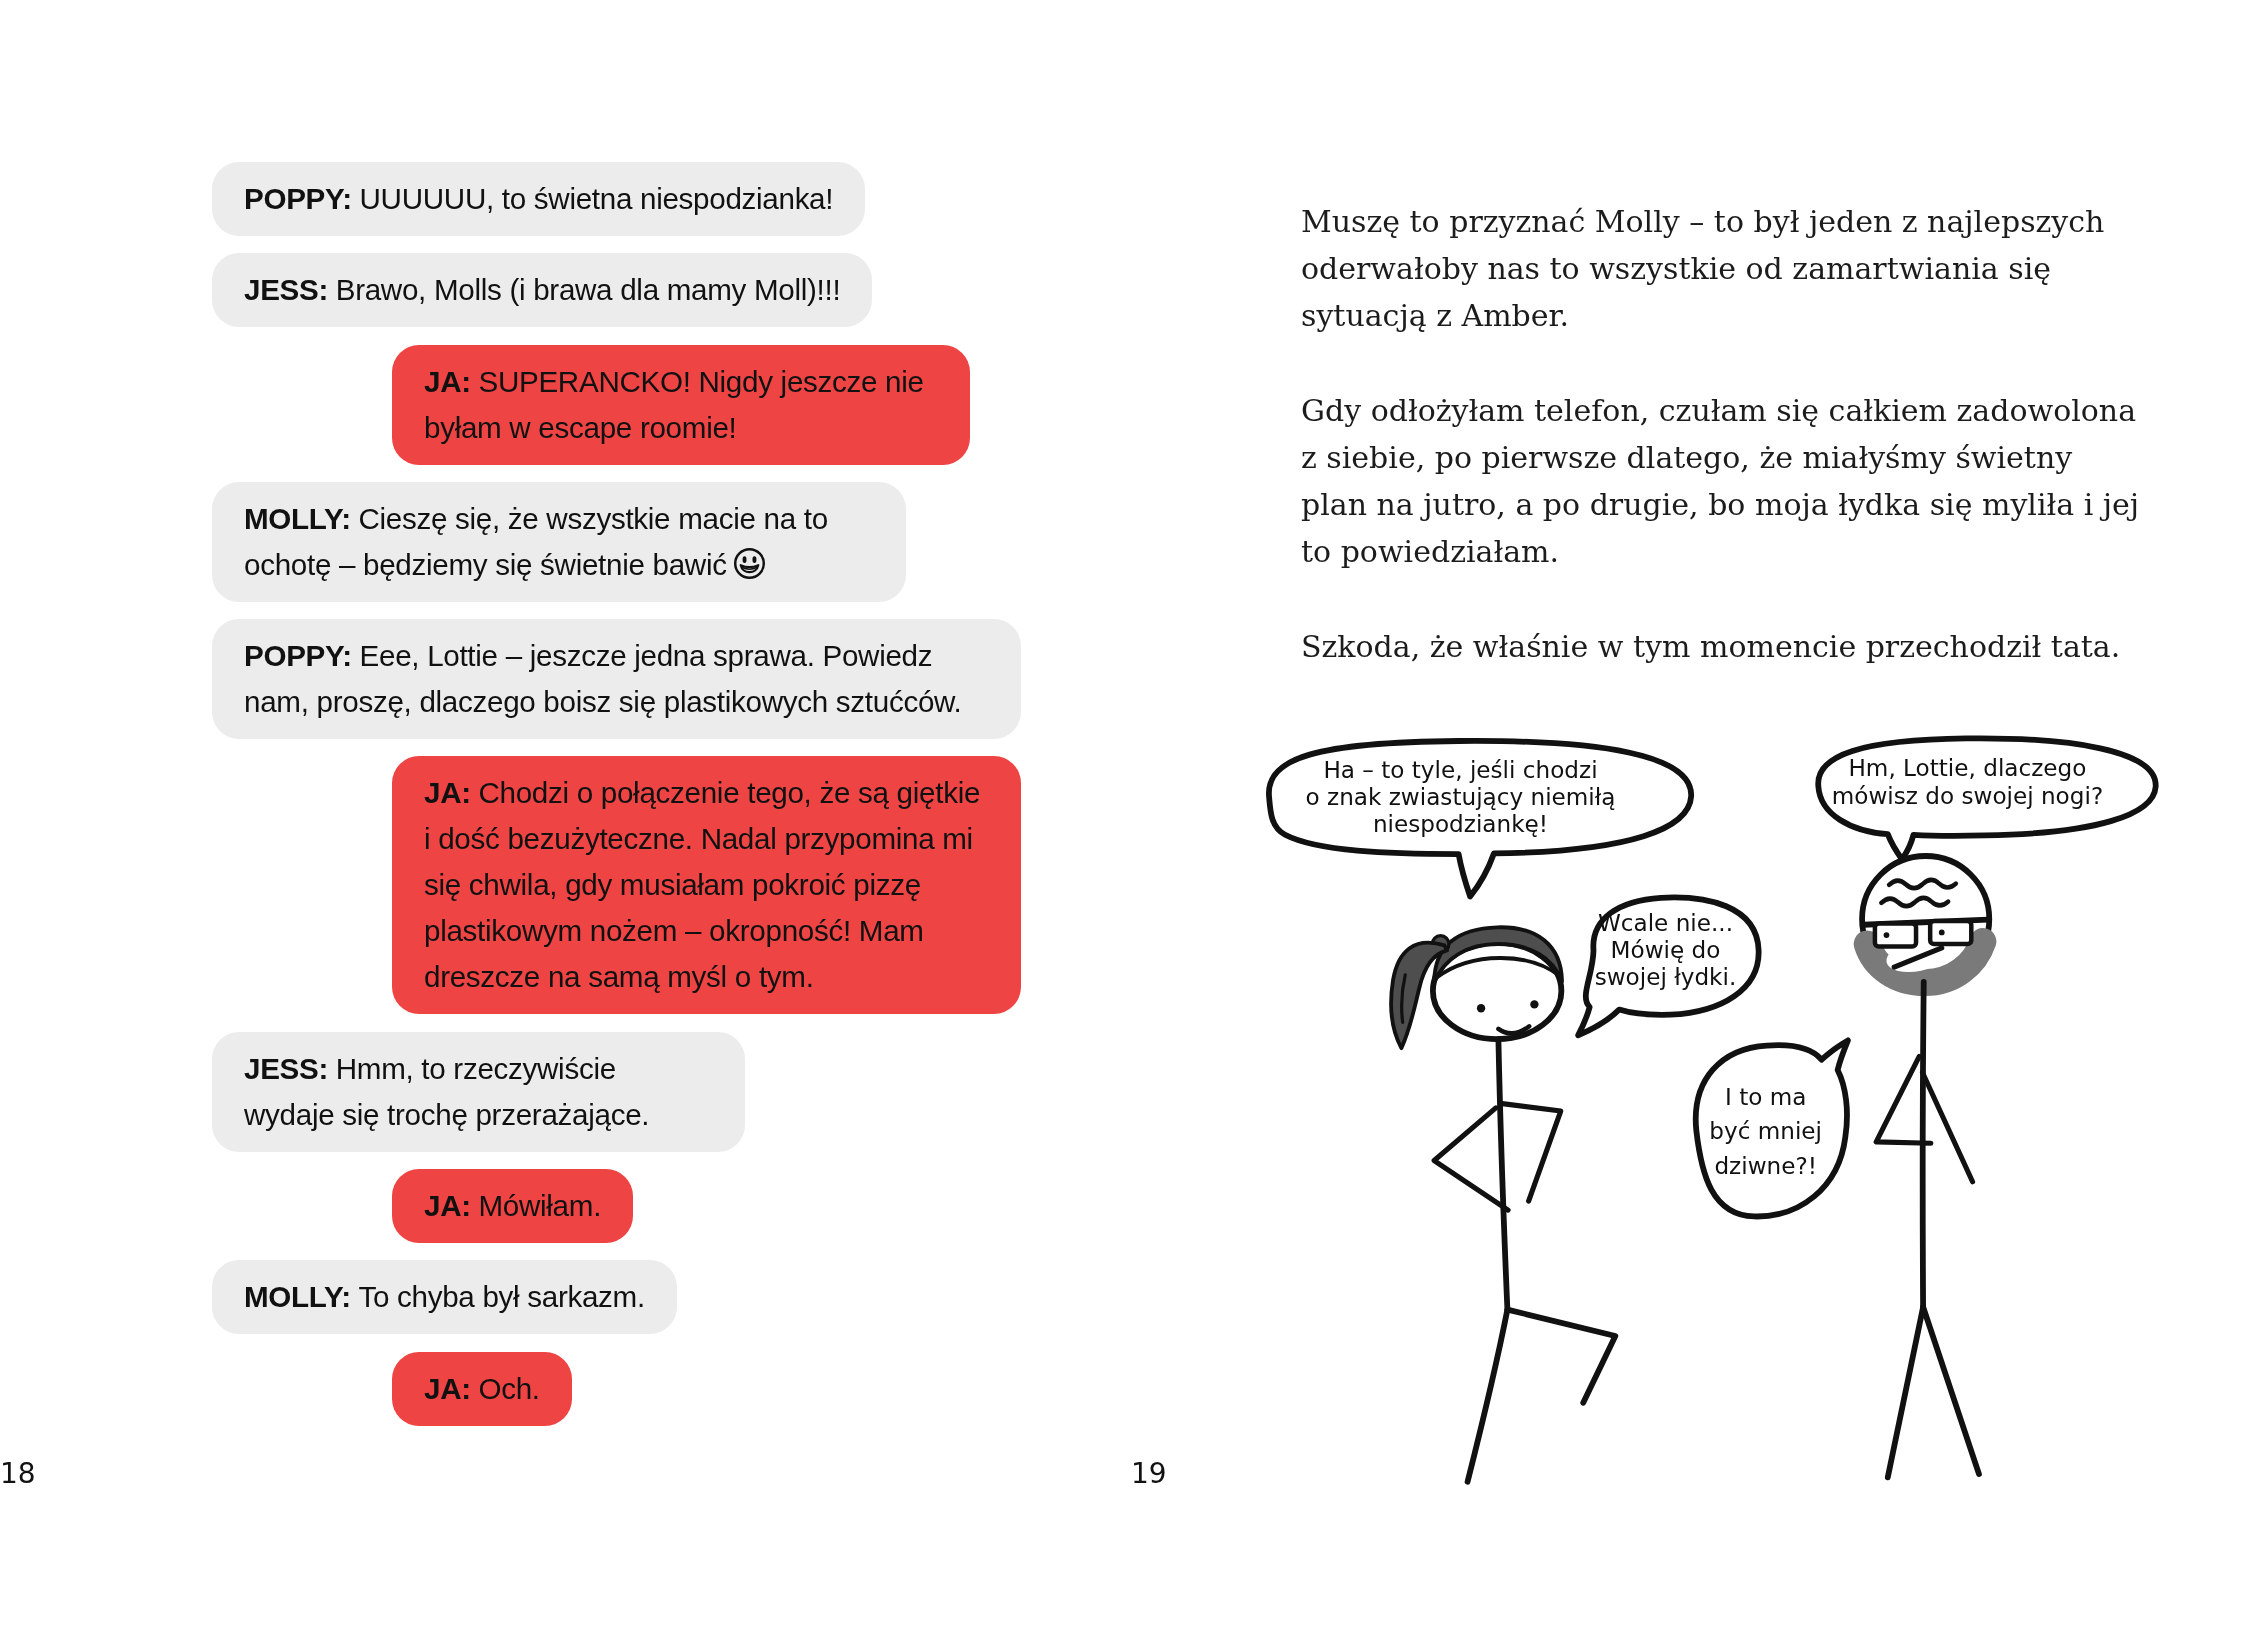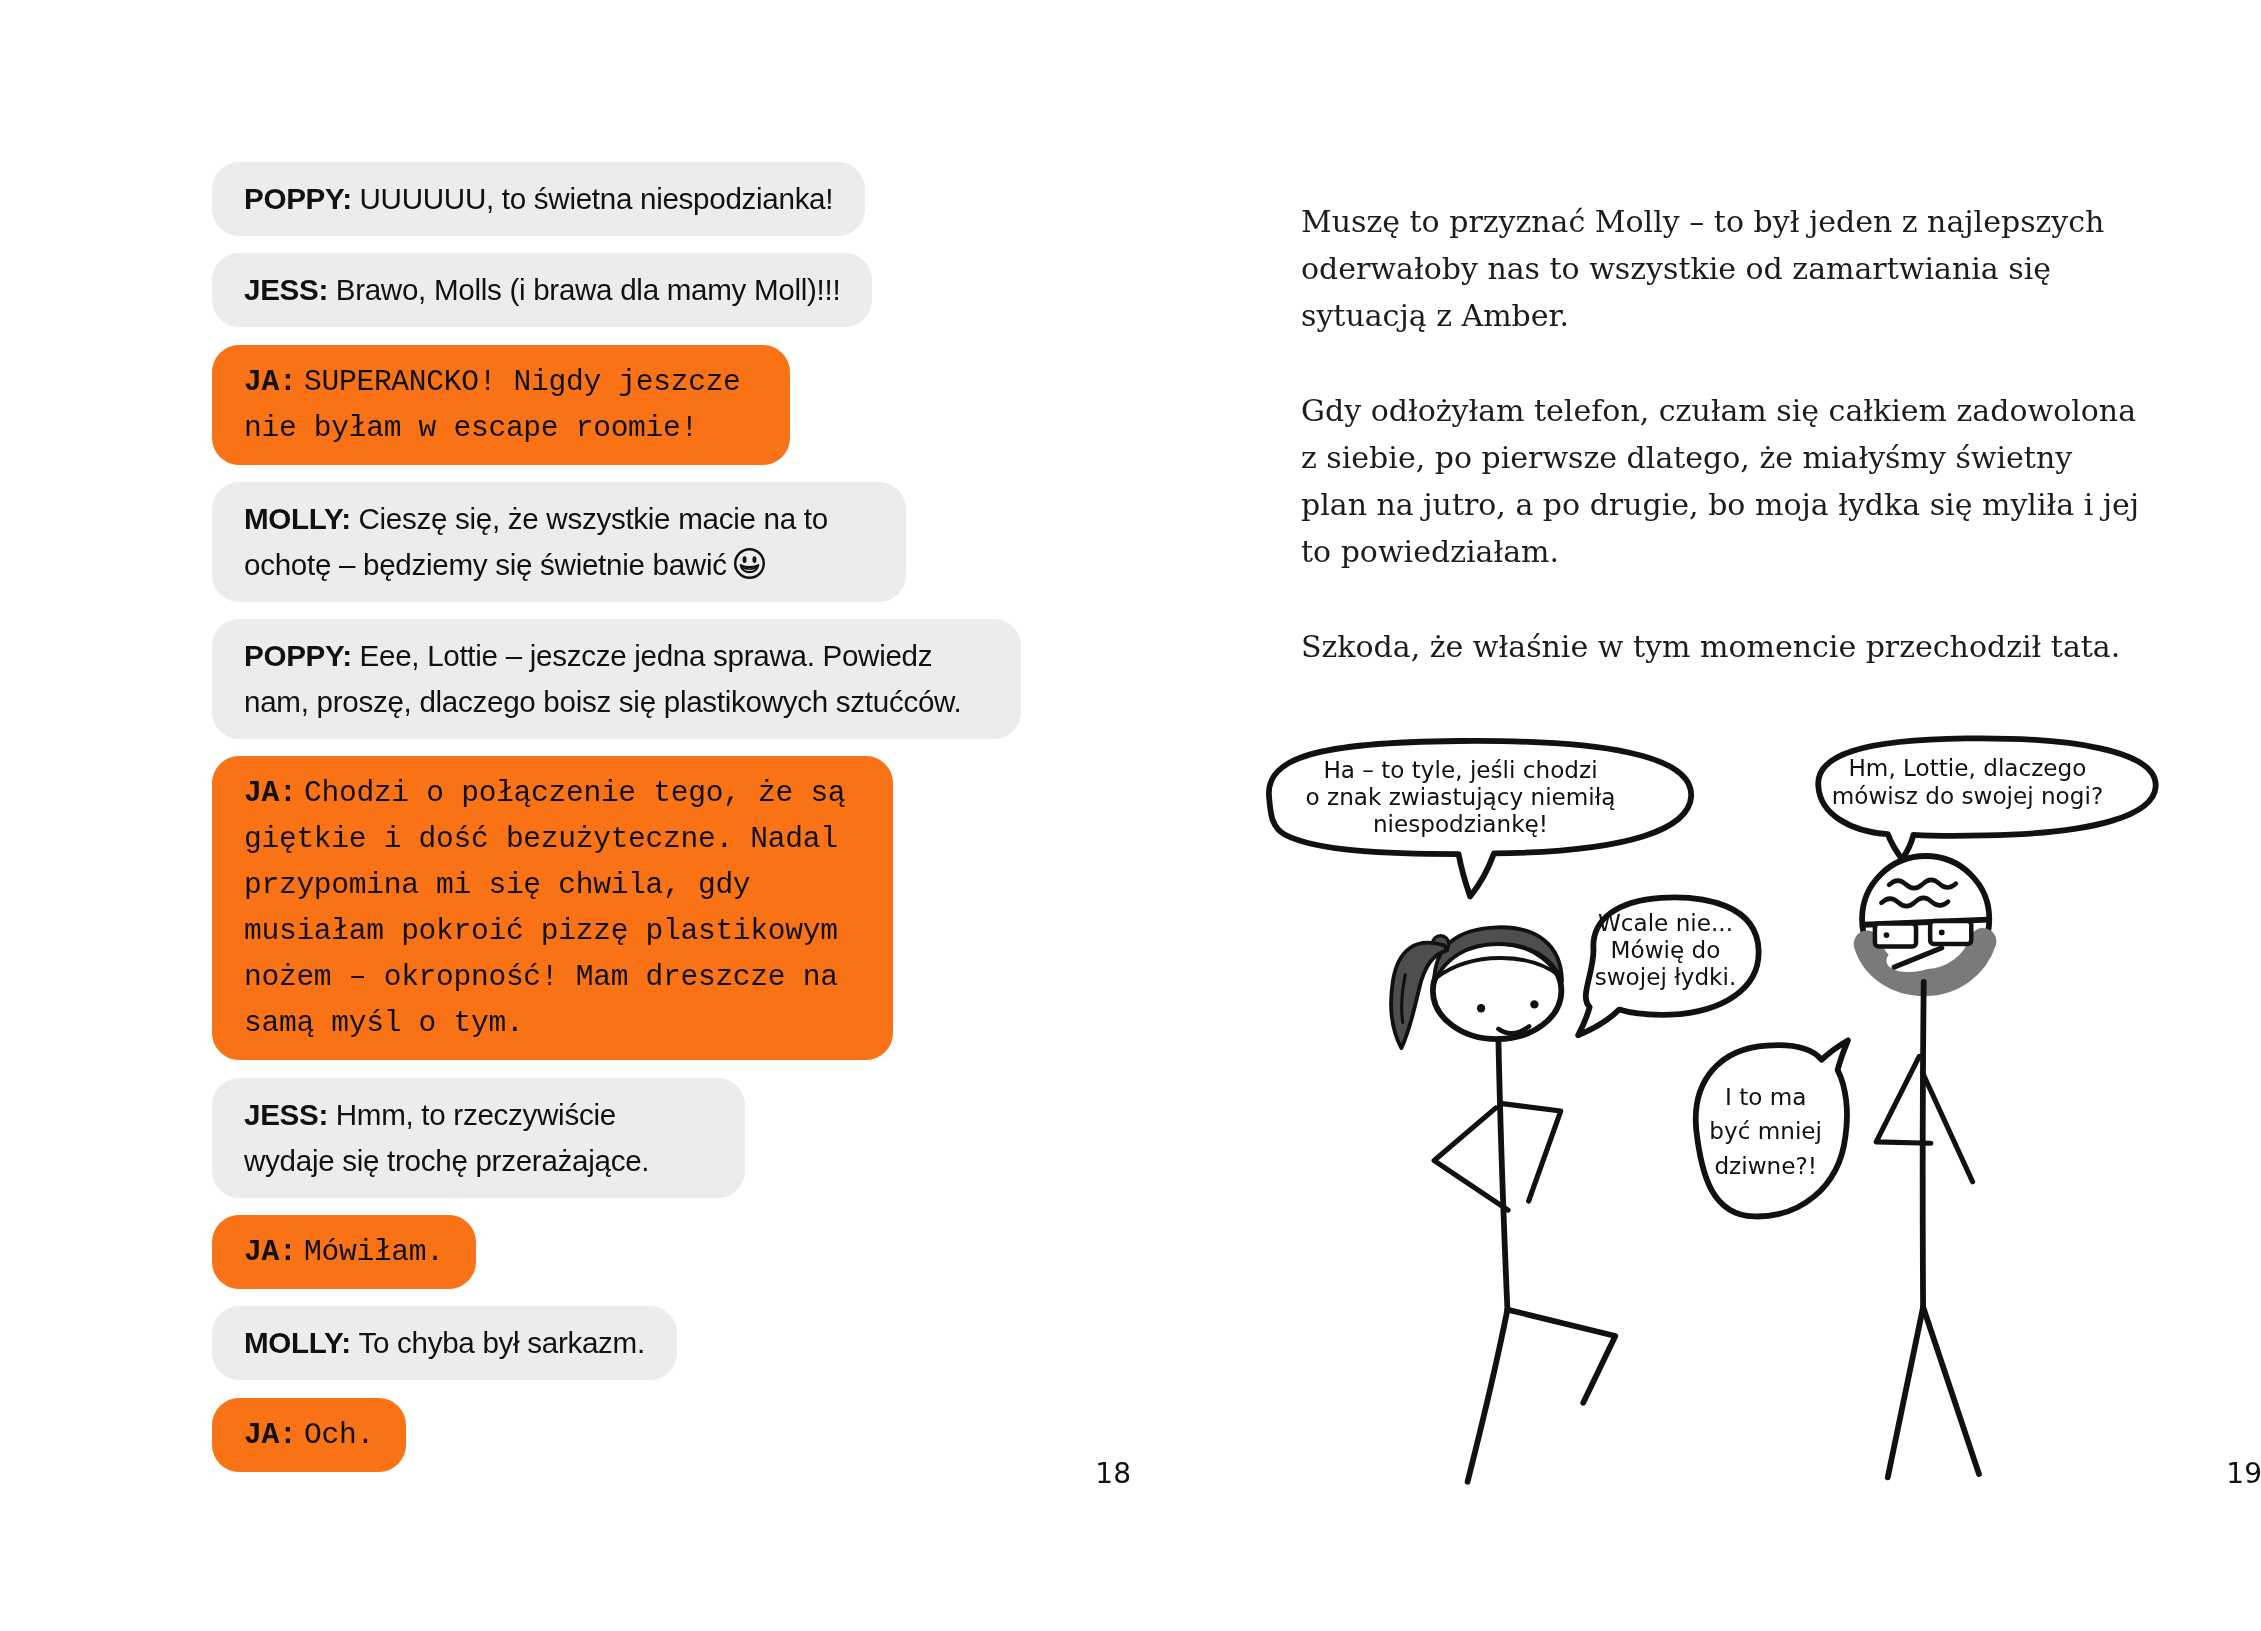--- a/index.html
+++ b/index.html
@@ -6,31 +6,31 @@
   .spread{position:relative;width:2261px;height:1631px;background:#ffffff;overflow:hidden;
           font-family:"Liberation Sans",sans-serif;color:#111;}
   .page{position:absolute;top:0;width:1131px;height:1631px;}
   .page-left{left:0;}
   .page-right{left:1131px;}
 
   
   .chat{position:absolute;left:212px;top:162px;width:809px;display:flex;flex-direction:column;gap:17.3px;}
   .msg{width:fit-content;max-width:758px;background:#ececec;border-radius:27px;
        padding:14px 32px;font-size:29.6px;line-height:46px;letter-spacing:-0.3px;}
-  .msg.self{background:#f97316;font-family:Liberation Mono, monospace;}
+  .msg.self{background:#ef4444;margin-left:180px;}
   .speaker{font-weight:bold;margin-right:7.7px;}
   .m3{max-width:514px;}
   .m4{max-width:630px;}
   .m5{max-width:758px;}
   .m6{max-width:617px;}
   .m7{max-width:469px;}
   .emoji{display:inline-block;width:33px;height:33px;vertical-align:-5.1px;margin-left:6.4px;}
 
   
-  .page-number{position:absolute;left:0;width:100%;top:1457px;text-align:right;
+  .page-number{position:absolute;left:0;width:100%;top:1457px;text-align:left;
                font-family:"DejaVu Sans",sans-serif;font-size:28px;}
 
   
   .prose{position:absolute;left:170px;top:198px;width:854px;
          font-family:"DejaVu Serif","Liberation Serif",serif;font-size:30px;color:#1c1c1c;}
   .prose .para{margin:0 0 48px 0;}
   .prose .line{line-height:47px;white-space:nowrap;}
 
   
   .illustration{position:absolute;left:77px;top:732px;width:1028px;height:771px;}

